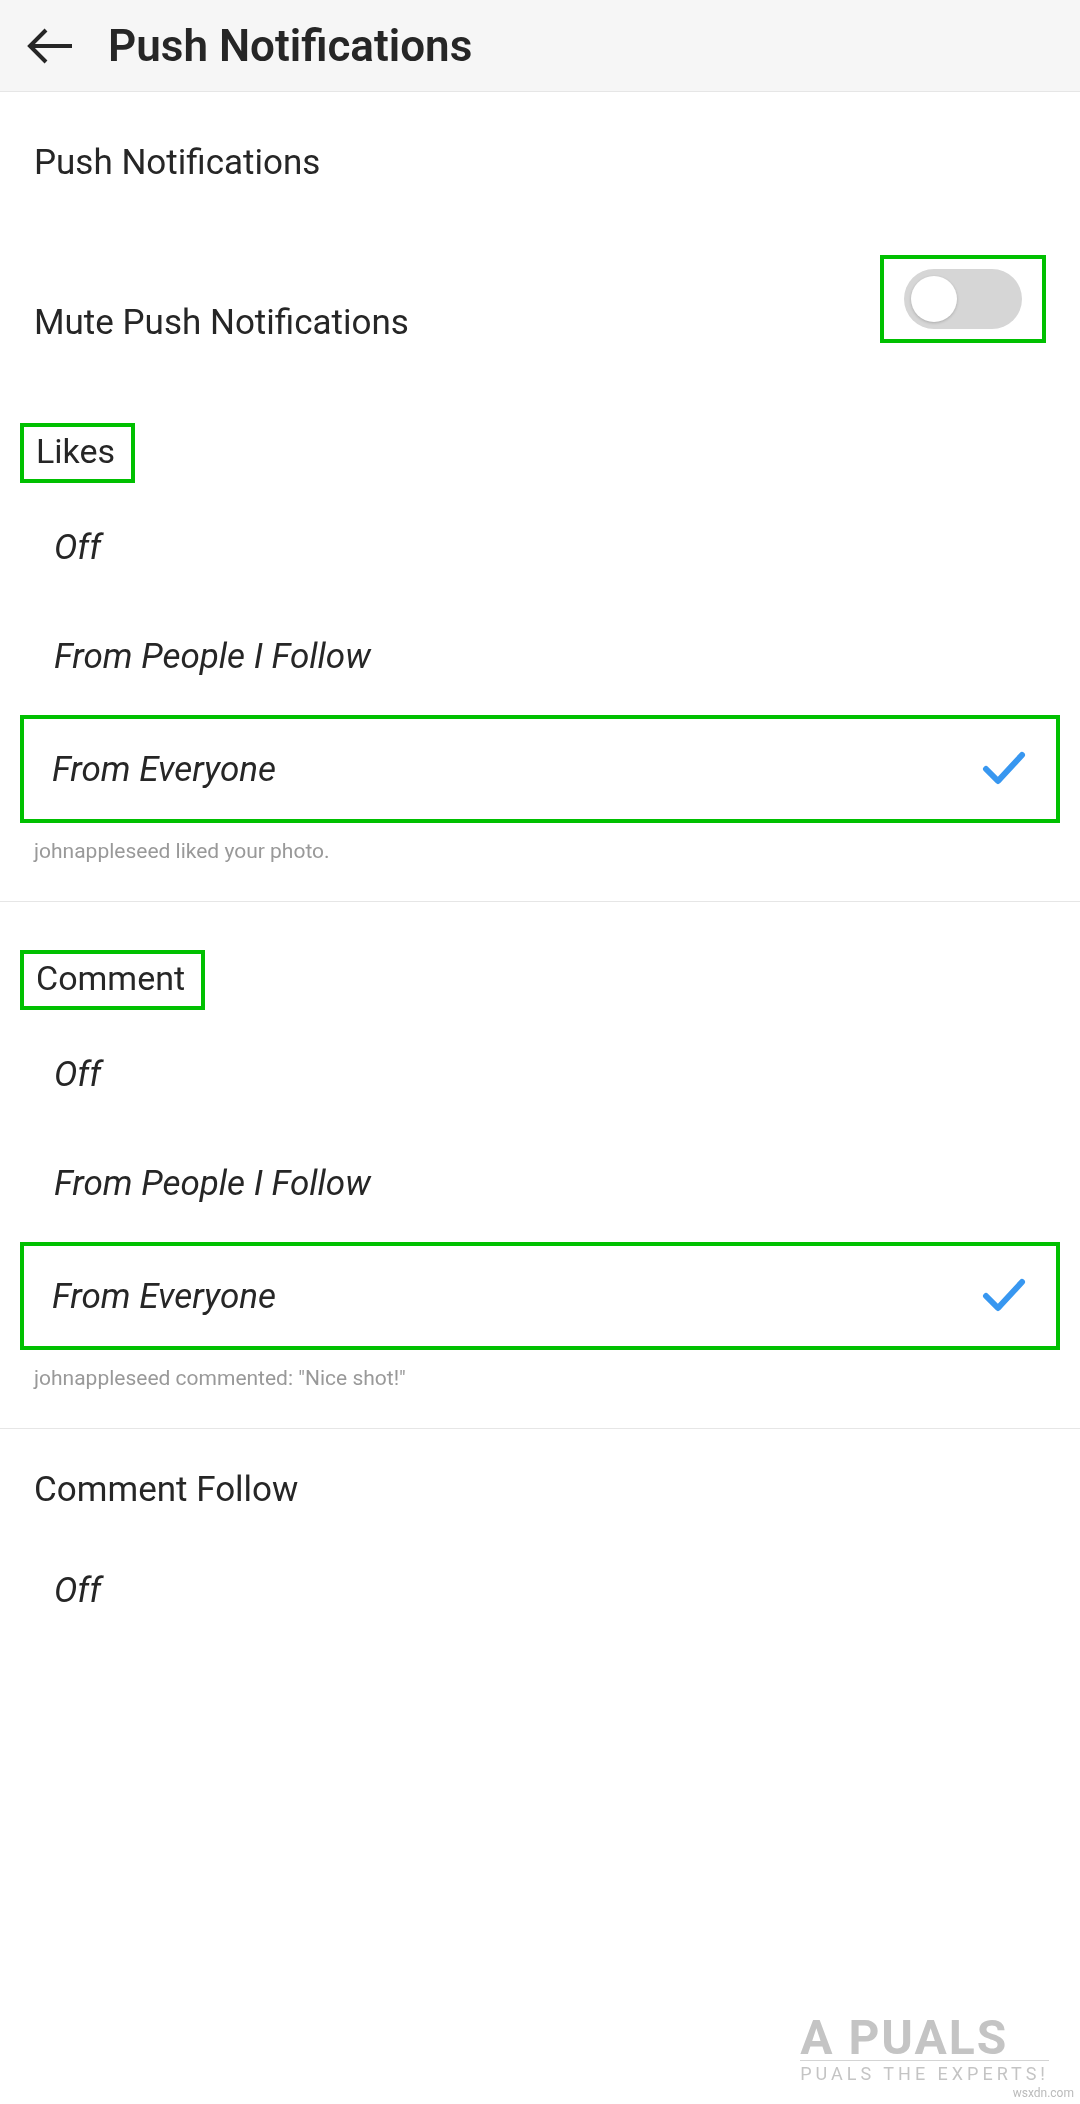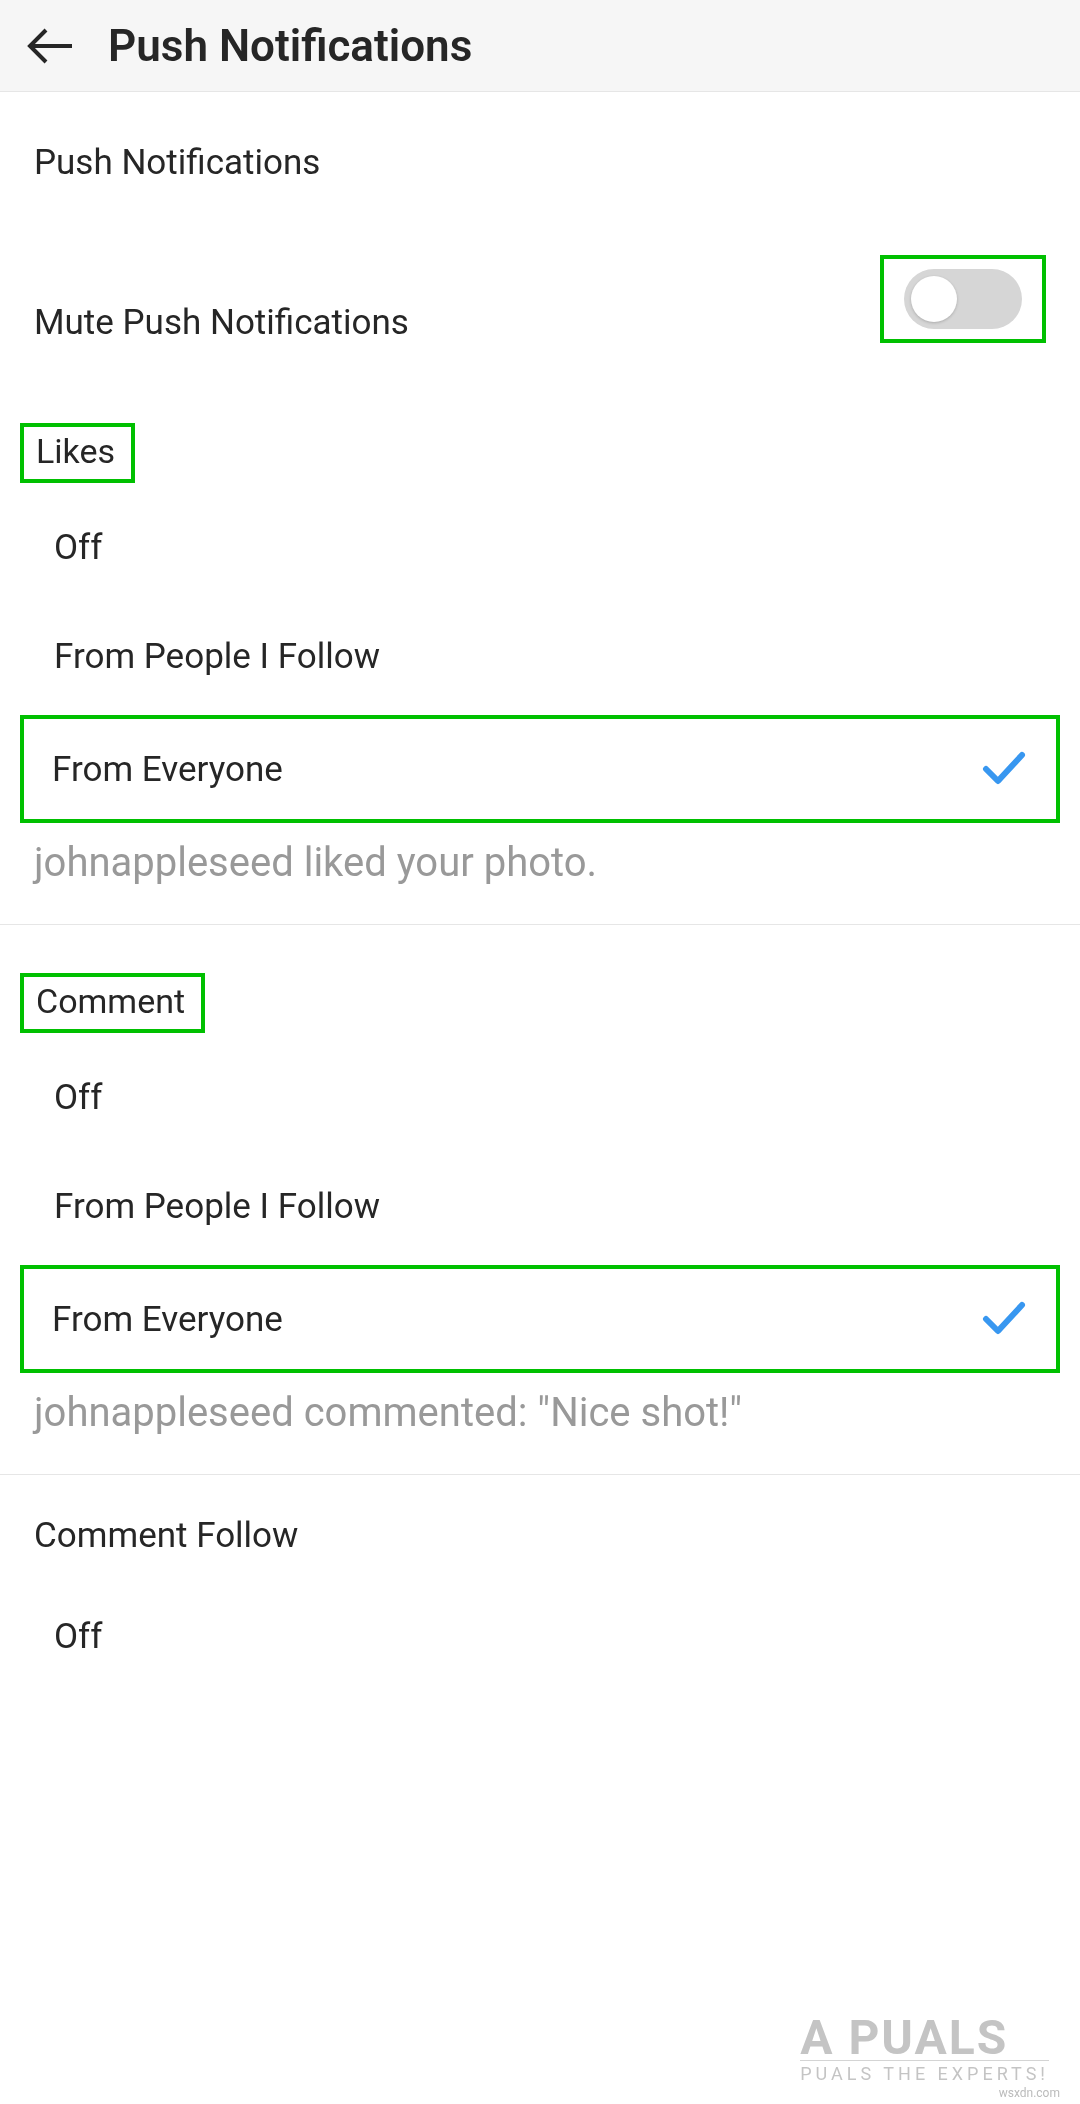--- a/index.html
+++ b/index.html
@@ -92,27 +92,28 @@
       padding: 30px 34px;
       margin: 0 20px 8px 20px;
     }
     .option-row.highlighted {
       border: 4px solid #00c000;
       padding: 24px 28px;
     }
     .option-label {
       font-size: 35px;
       color: #262626;
+      font-style: italic;
     }
     .check-icon svg {
       width: 48px;
       height: 48px;
     }
     .example-text {
-      font-size: 40px;
+      font-size: 21px;
       color: #999;
       padding: 8px 34px 38px 34px;
     }
     .divider {
       height: 1px;
       background: #e6e6e6;
       margin: 0;
     }
     .watermark {
       position: absolute;
@@ -133,21 +134,21 @@
       font-size: 18px;
       letter-spacing: 4px;
       color: #8a8a8a;
       margin-top: -6px;
       border-top: 1px solid #aaa;
       padding-top: 2px;
     }
     .tiny-attr {
       position: absolute;
       bottom: 4px;
-      right: 20px;
+      right: 6px;
       font-size: 12px;
       color: #bbb;
     }
   </style>
 </head>
 <body>
 
 <div class="header">
   <div class="back-btn">
     <svg width="48" height="40" viewBox="0 0 48 40">

